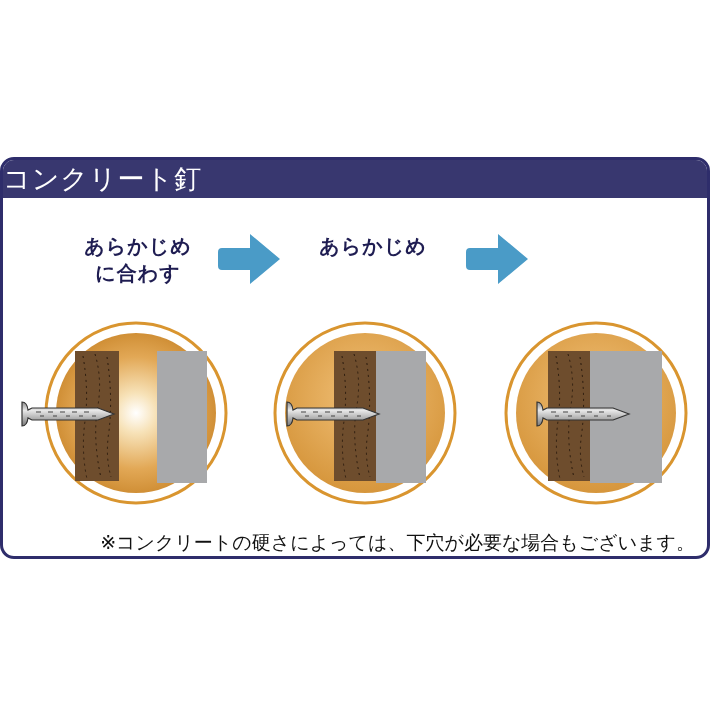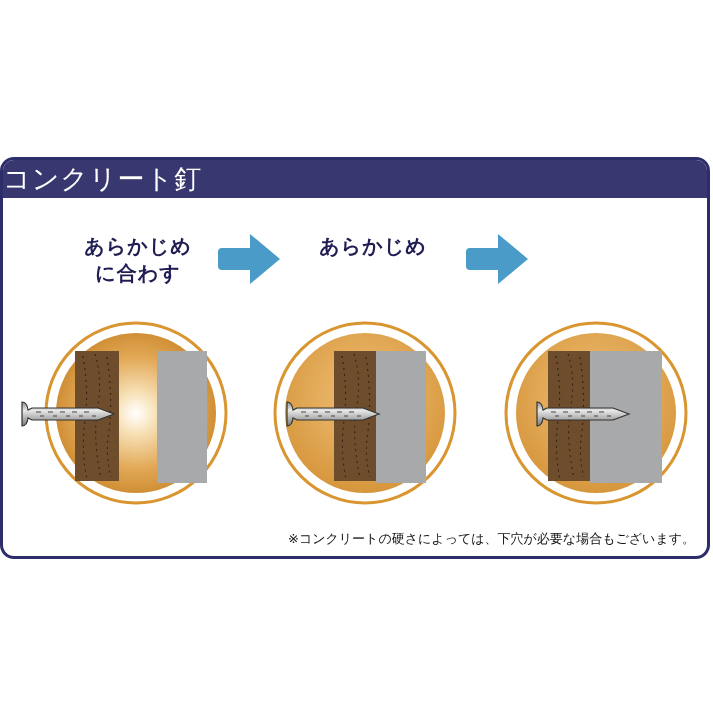--- a/index.html
+++ b/index.html
@@ -2,21 +2,21 @@
 <html><head>
 <meta charset="utf-8">
 <style>
   html,body{margin:0;padding:0;background:#fff;}
   body{width:713px;height:713px;position:relative;overflow:hidden;font-family:"DejaVu Sans",sans-serif;}
   .panel{position:absolute;left:0;top:157px;width:704px;height:396px;border:3px solid #2e2d6b;border-radius:14px;background:#fff;overflow:hidden;}
   .panel-header{position:absolute;left:0;top:0;right:0;height:38px;background:#38376f;color:#fff;text-align:left;font-size:27px;line-height:38px;font-weight:normal;letter-spacing:1px;}
   .step-label{position:absolute;color:#1f1d52;font-weight:bold;font-size:20px;line-height:27px;text-align:center;letter-spacing:1px;}
   .arrow{position:absolute;}
   .illus{position:absolute;}
-  .note{position:absolute;right:12px;top:370px;font-size:13px;color:#111;}
+  .note{position:absolute;right:12px;top:370px;font-size:19px;color:#111;}
 </style>
 </head>
 <body>
 
 <svg width="0" height="0" style="position:absolute">
   <defs>
     <radialGradient id="glow" cx="50%" cy="50%" r="50%">
       <stop offset="0%" stop-color="#ffffff"></stop>
       <stop offset="25%" stop-color="#f7e2b8"></stop>
       <stop offset="70%" stop-color="#e2a856"></stop>

